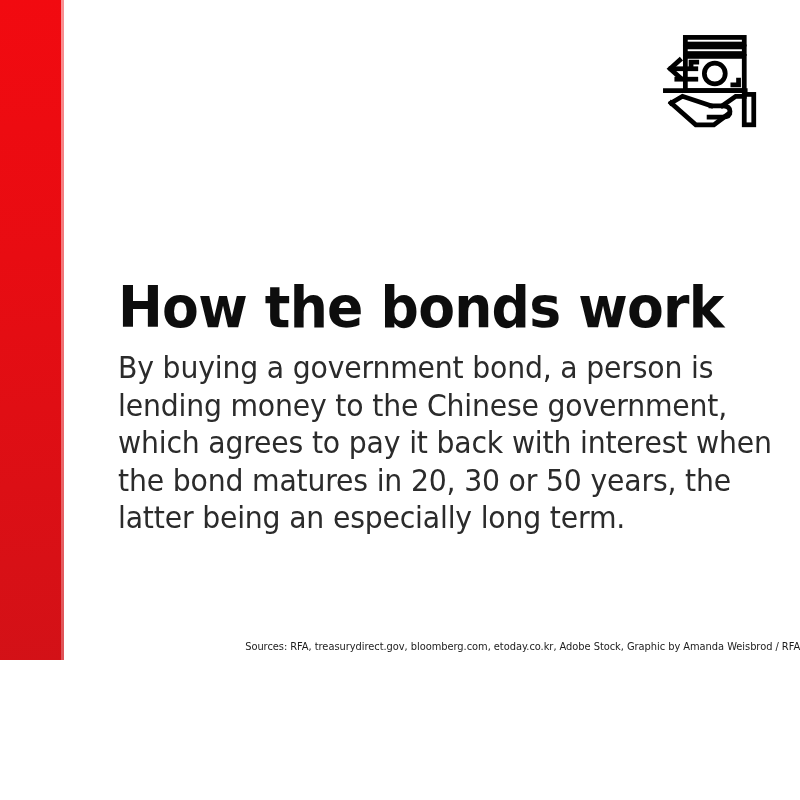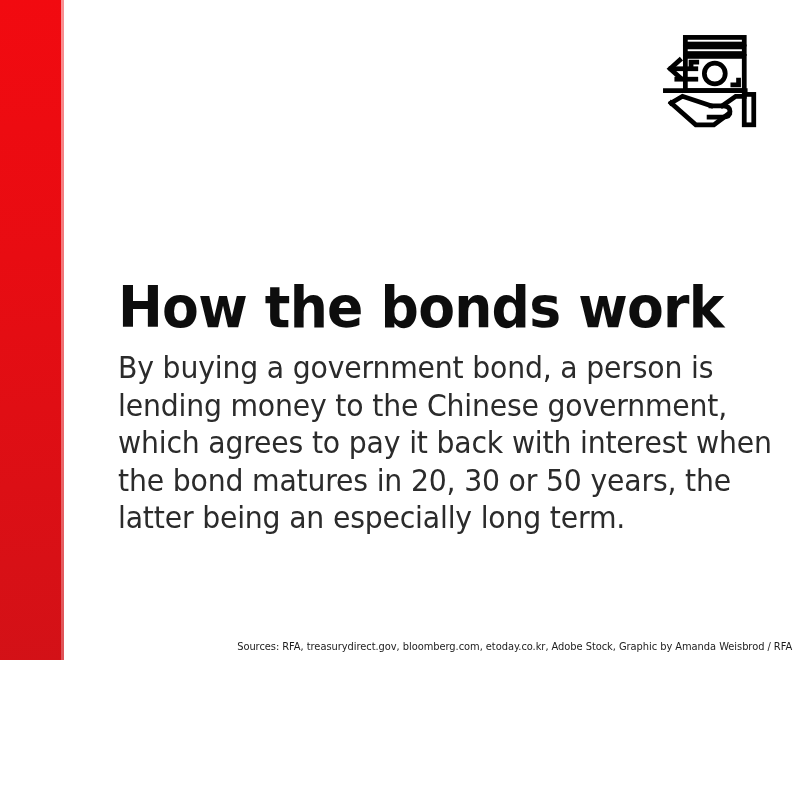--- a/index.html
+++ b/index.html
@@ -89,21 +89,21 @@
     display: block;
     white-space: nowrap;
   }
 
   
   .footer {
     position: absolute;
     left: 64px;
     right: 0;
     bottom: 6px;
-    padding-right: 8px;
+    padding-right: 0;
     text-align: right;
     box-sizing: border-box;
   }
   .footer-sources {
     font-family: "DejaVu Sans", sans-serif;
     font-size: 10.2px;
     line-height: 14px;
     color: #1c1c1c;
     letter-spacing: -0.05px;
     white-space: nowrap;

